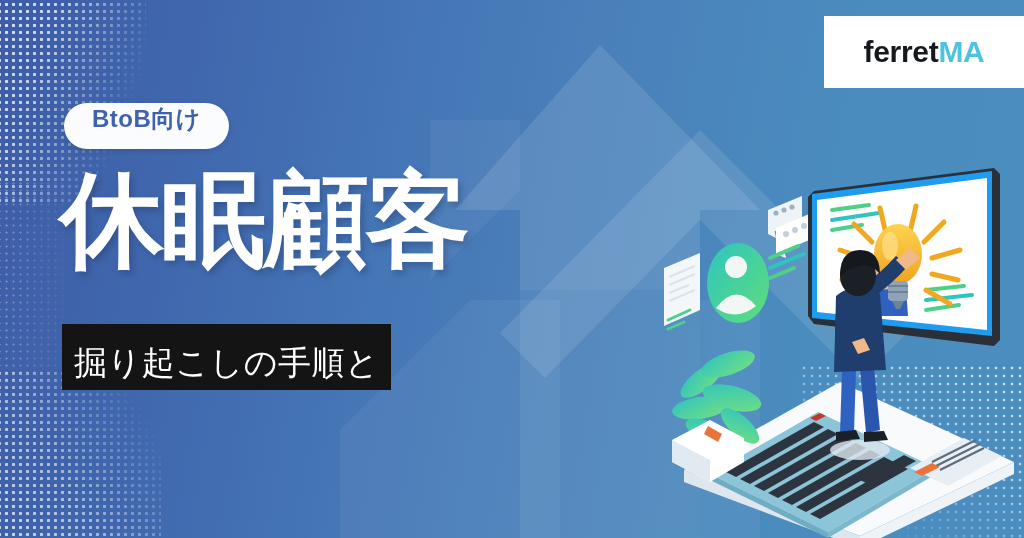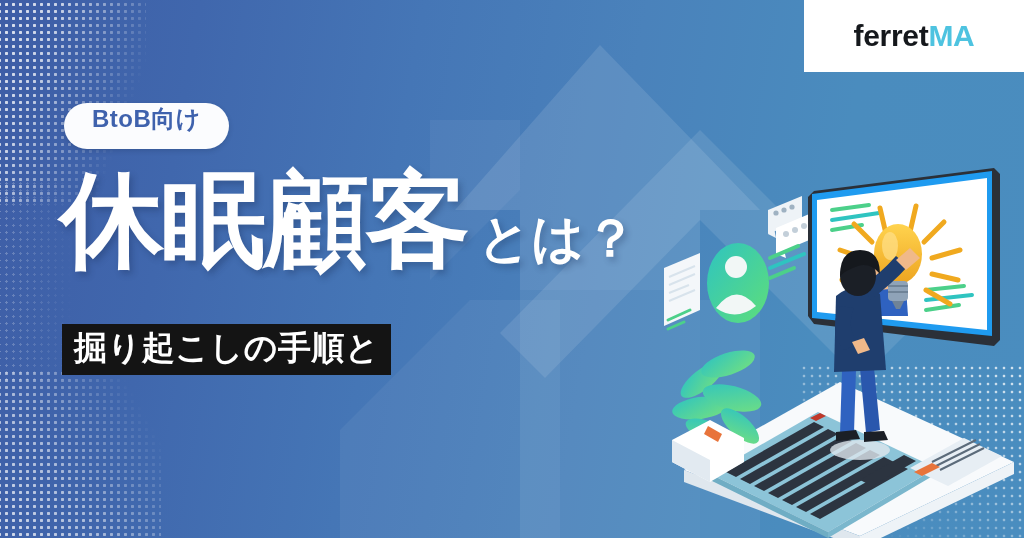--- a/index.html
+++ b/index.html
@@ -42,21 +42,21 @@
     background-size:8px 8px;
     -webkit-mask-image:linear-gradient(215deg,rgba(0,0,0,1) 0%,rgba(0,0,0,.75) 38%,rgba(0,0,0,0) 82%);
             mask-image:linear-gradient(215deg,rgba(0,0,0,1) 0%,rgba(0,0,0,.75) 38%,rgba(0,0,0,0) 82%);
   }
 
   
   .bgshapes{position:absolute;inset:0;pointer-events:none;}
 
   
   .logo-plate{
-    position:absolute;right:0;top:0;width:220px;height:72px;
+    position:absolute;right:0;top:16px;width:200px;height:72px;
     background:#ffffff;display:flex;align-items:center;justify-content:center;
   }
   .logo-text{font-size:30px;font-weight:bold;letter-spacing:-.3px;line-height:1;}
   .logo-ferret{color:#15181c;}
   .logo-ma{color:#4ec3e0;}
 
   
   .badge{
     position:absolute;left:64px;top:103px;
     height:46px;padding:0 28px;
@@ -81,22 +81,22 @@
   }
   .headline-suffix{
     color:#ffffff;font-size:52px;font-weight:bold;line-height:1;
     margin-left:10px;padding-bottom:8px;white-space:nowrap;
   }
 
   
   .subtitles{position:absolute;left:62px;top:324px;}
   .sub-bar{
     display:inline-block;background:#141414;color:#ffffff;
-    font-size:33px;font-weight:bold;line-height:1;
-    padding:7px 12px 11px 12px;white-space:nowrap;letter-spacing:.5px;
+    font-size:33px;font-weight:normal;line-height:1;
+    padding:22px 12px 11px 12px;white-space:nowrap;letter-spacing:.5px;
   }
   .sub-bar-wrap{display:block;}
 
   
   .illo{position:absolute;right:0;top:150px;width:360px;height:388px;}
 </style>
 </head>
 <body>
 
 <div id="stage">
@@ -129,21 +129,20 @@
   <div class="logo-plate">
     <div class="logo-text"><span class="logo-ferret">ferret</span><span class="logo-ma">MA</span></div>
   </div>
 
   <div class="badge">
     <span class="badge-text">BtoB向け</span>
   </div>
 
   <div class="headline">
     <span class="headline-main">休眠顧客</span>
-    <span class="headline-suffix">とは？</span>
   </div>
 
   <div class="subtitles">
     <span class="sub-bar-wrap"><span class="sub-bar">掘り起こしの手順と</span></span>
   </div>
 
   <svg class="illo" viewBox="0 0 360 388" width="360" height="388" aria-hidden="true">
     <defs>
       <linearGradient id="avGrad" x1="0" y1="0" x2="1" y2="1">
         <stop offset="0" stop-color="#2fc4c0"></stop>

